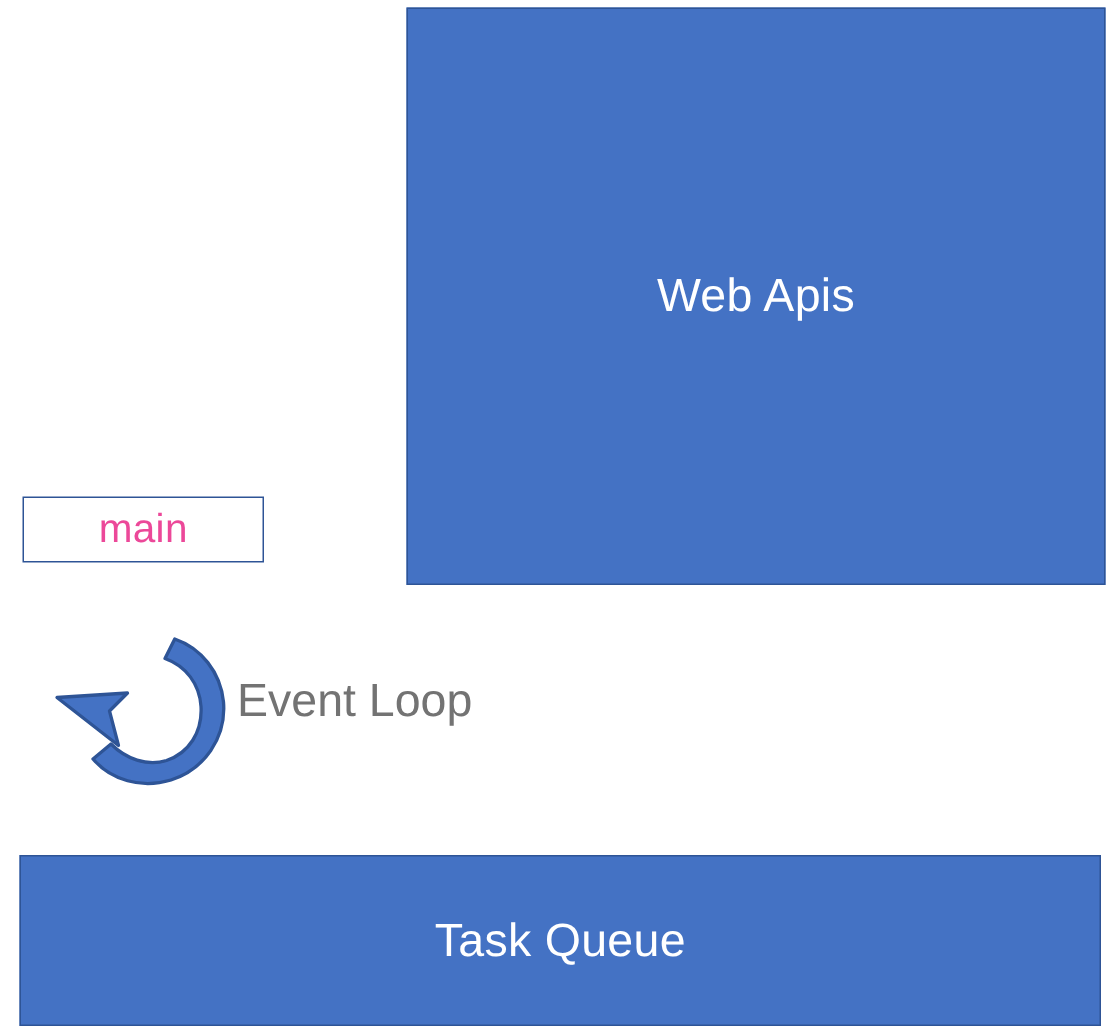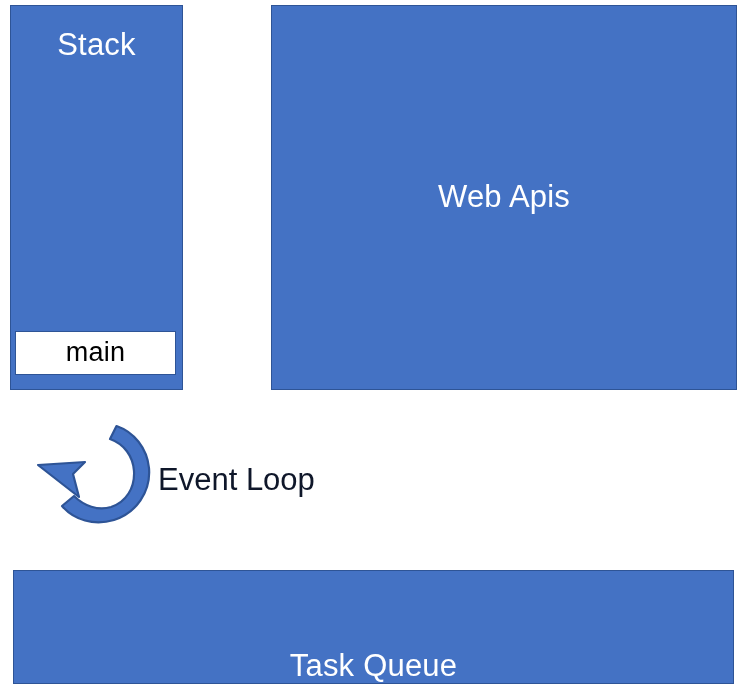--- a/index.html
+++ b/index.html
@@ -54,40 +54,39 @@
     left: 15px;
     top: 331px;
     width: 161px;
     height: 44px;
     background: #ffffff;
     border: 1px solid #2E5496;
     color: #000000;
   }
   #stack-frame-main .box-label {
     font-size: 27px;
-    color: #000000;
+    color: #ec4899;
   }
   
   #web-apis-box {
     left: 271px;
     top: 5px;
     width: 466px;
     height: 385px;
   }
   #web-apis-box .box-label {
     font-size: 31px;
     text-align: right;
   }
   
   #task-queue-box {
     left: 13px;
     top: 570px;
     width: 721px;
     height: 114px;
-    align-items: flex-end;
   }
   #task-queue-box .box-label {
     font-size: 31px;
   }
   
   #event-loop-group {
     position: absolute;
     left: 30px;
     top: 418px;
     width: 310px;
@@ -96,35 +95,32 @@
   #event-loop-arrow {
     position: absolute;
     left: 0px;
     top: 0px;
     width: 140px;
     height: 125px;
   }
   #event-loop-label {
     position: absolute;
     left: 128px;
-    top: 46px;
+    top: 33px;
     font-size: 31px;
-    color: #0f172a;
+    color: #737373;
     white-space: nowrap;
     line-height: 1;
   }
 </style>
 </head>
 <body>
 
 <div id="canvas">
 
-  <div class="box" id="stack-box">
-    <span class="box-label">Stack</span>
-  </div>
 
   <div class="box" id="stack-frame-main">
     <span class="box-label">main</span>
   </div>
 
   <div class="box" id="web-apis-box">
     <span class="box-label">Web Apis</span>
   </div>
 
   <div id="event-loop-group">

